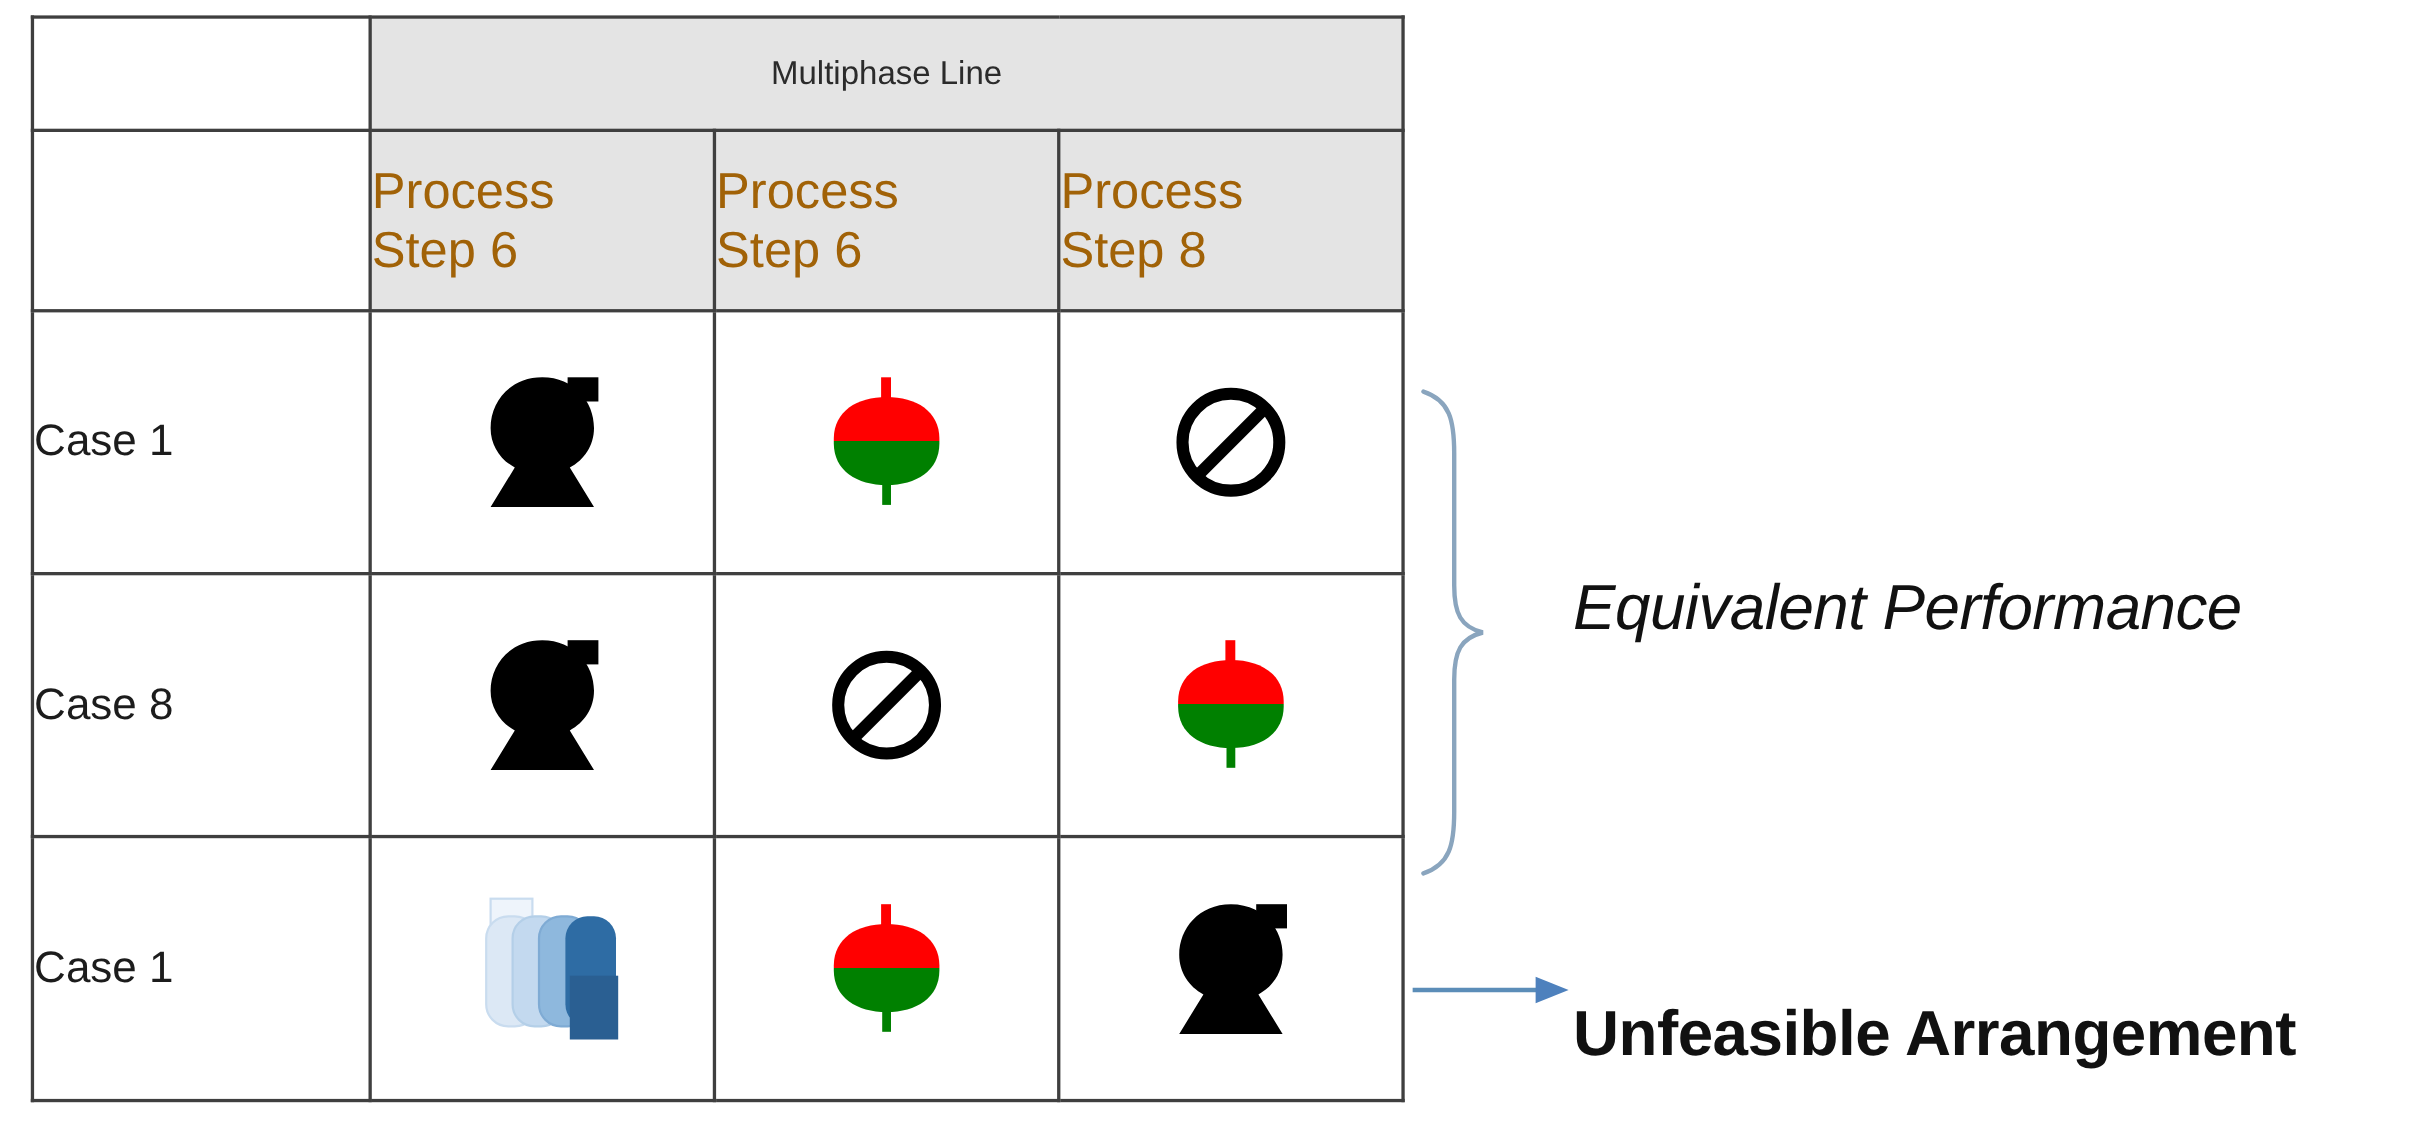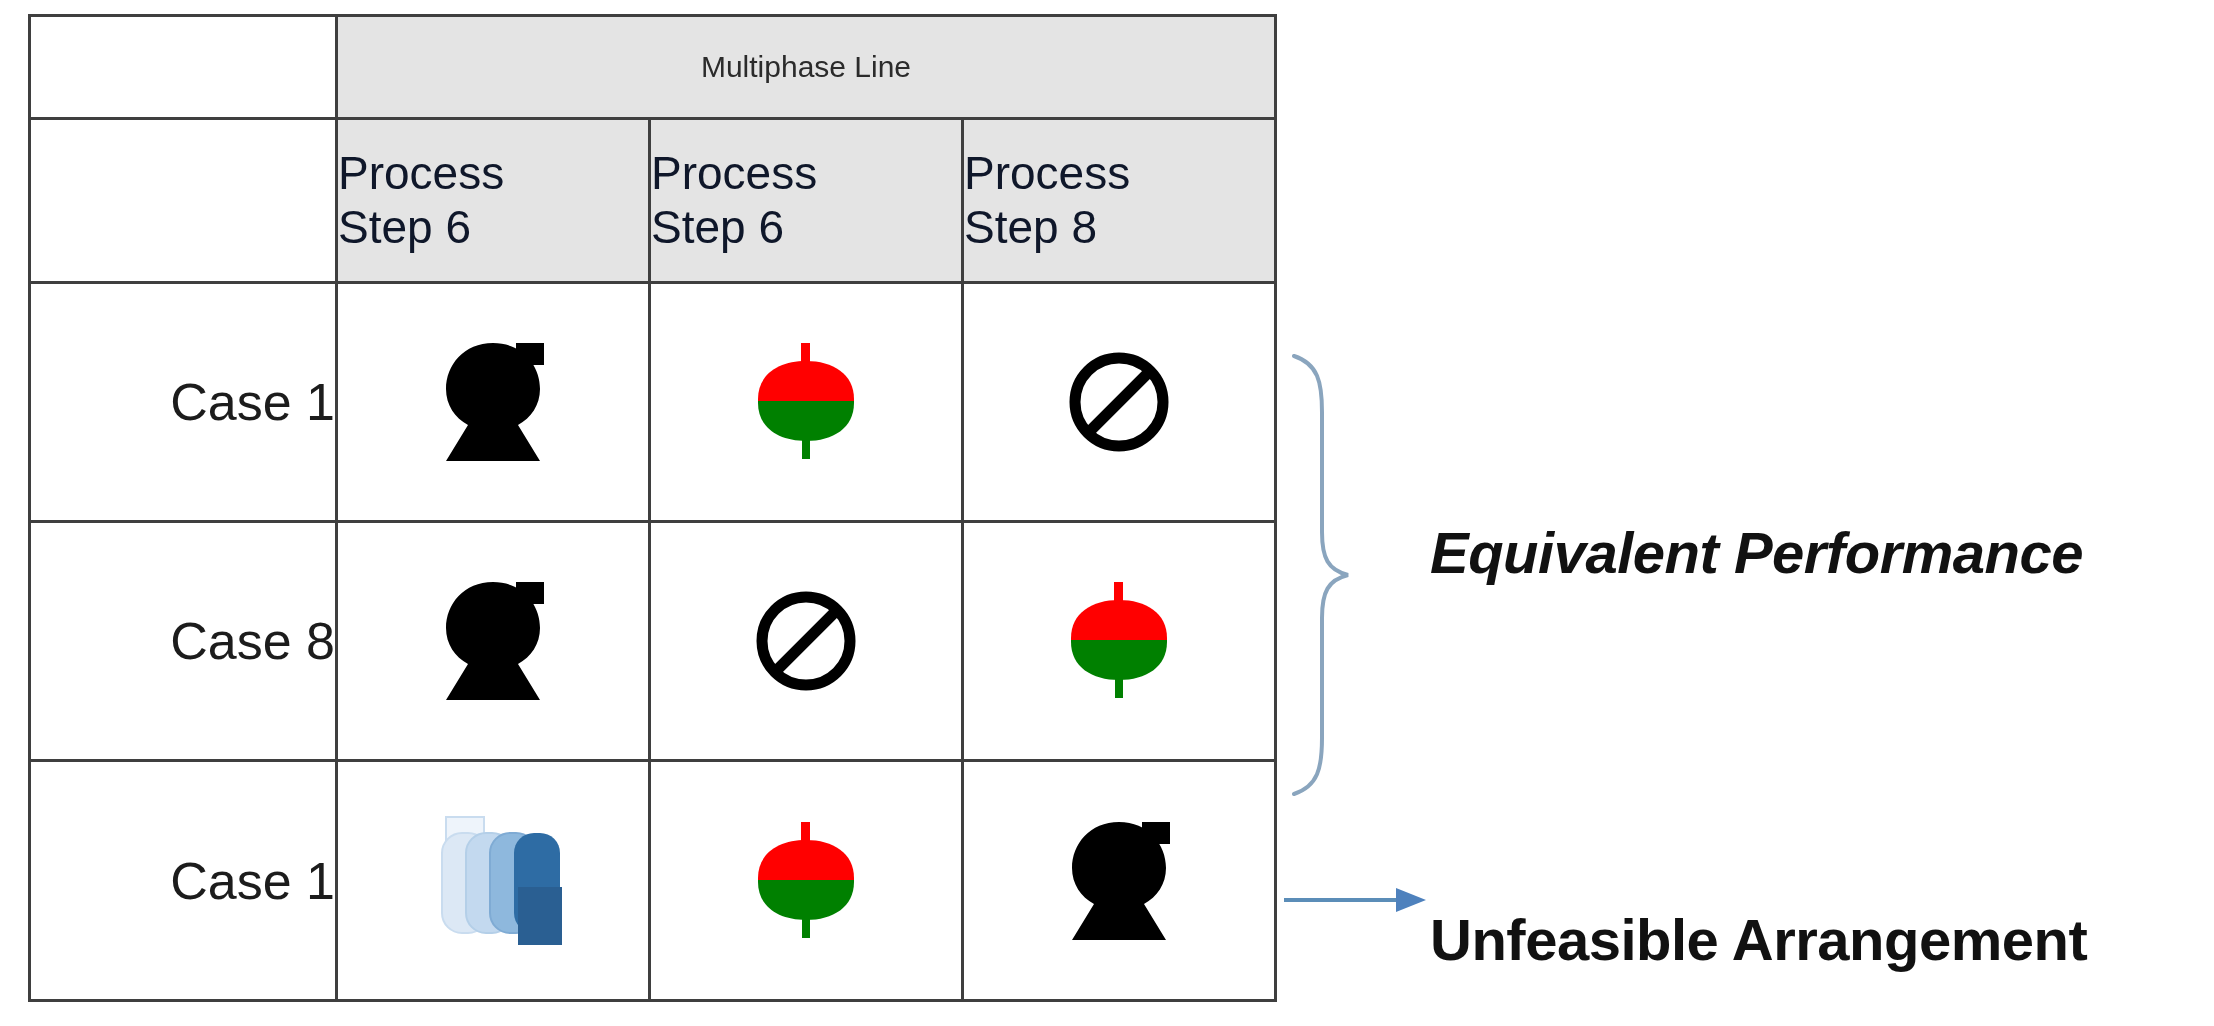--- a/index.html
+++ b/index.html
@@ -59,29 +59,29 @@
     height: 92px;
     text-align: center;
     font-size: 30px;
     color: #2b2b2b;
   }
 
   td.step-header {
     background: #e4e4e4;
     height: 148px;
     font-size: 46px;
-    color: #0f172a;
+    color: #a16207;
     line-height: 1.18;
     padding-left: 26px;
     vertical-align: middle;
   }
 
   td.case-label {
-    text-align: right;
-    font-size: 52px;
+    text-align: left;
+    font-size: 40px;
     color: #1c1c1c;
     height: 218px;
   }
 
   td.icon-cell {
     text-align: center;
     height: 218px;
   }
 
   .icon-holder {
@@ -99,21 +99,21 @@
     top: 352px;
     width: 72px;
     height: 446px;
   }
   .brace-label {
     position: absolute;
     left: 1430px;
     top: 519px;
     font-size: 58px;
     font-style: italic;
-    font-weight: 700;
+    font-weight: 400;
     color: #111111;
     white-space: nowrap;
     letter-spacing: -0.5px;
   }
 
   .arrow {
     position: absolute;
     left: 1284px;
     top: 880px;
     width: 150px;

